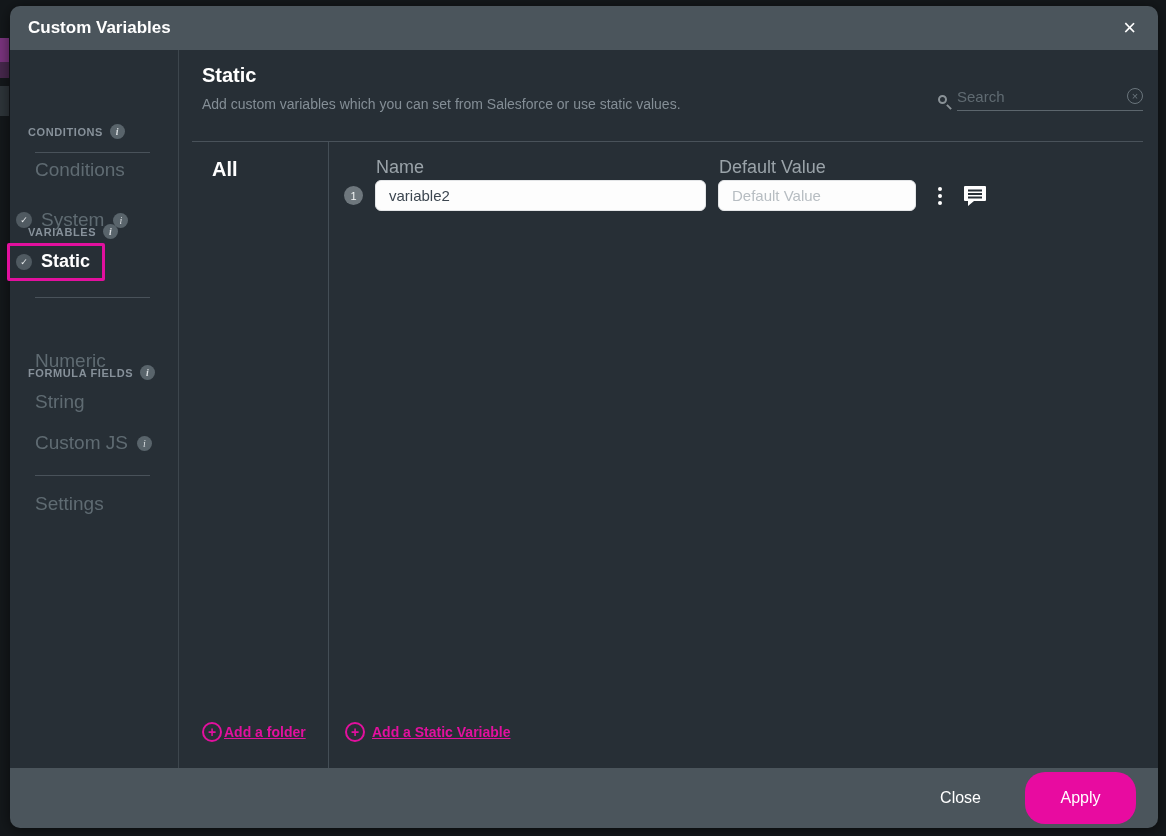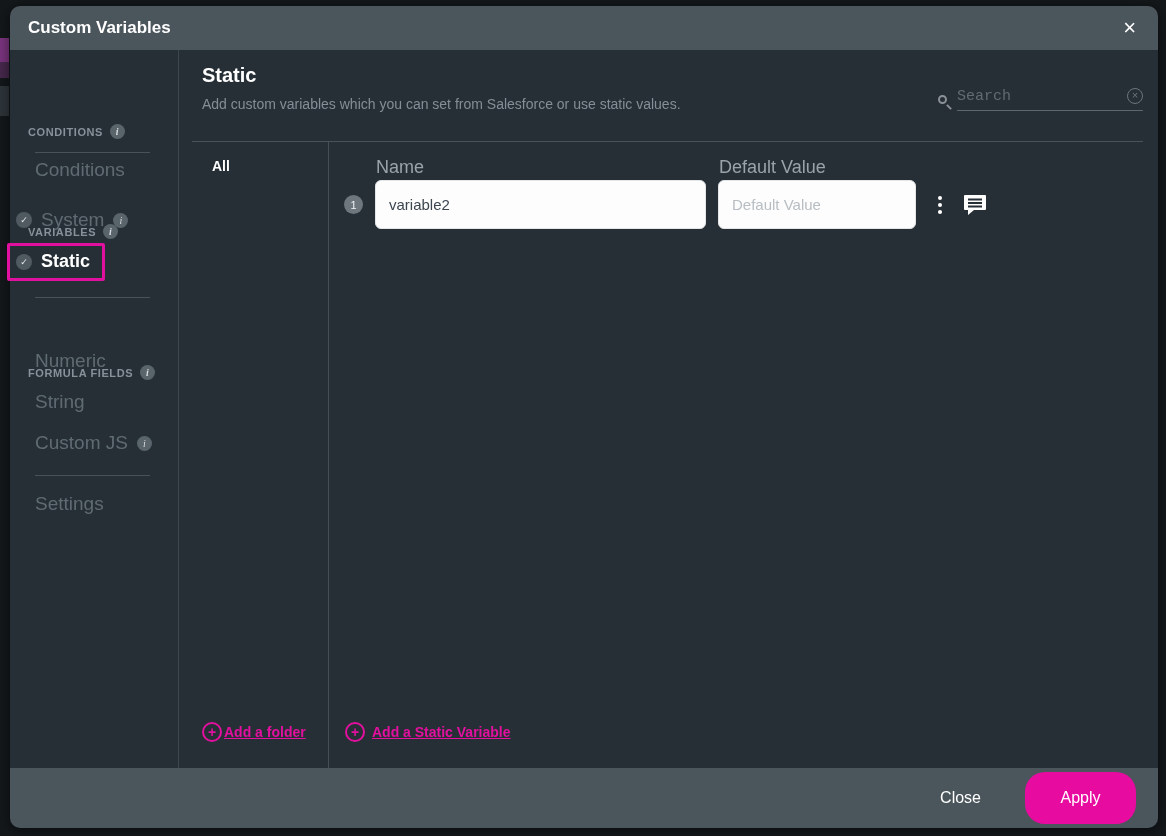--- a/index.html
+++ b/index.html
@@ -80,52 +80,51 @@
     width:9px; height:9px; border:2px solid #8a9297; border-radius:50%;
     position:relative; margin-right:10px; flex:0 0 auto;
   }
   .search-glass::after {
     content:""; position:absolute; width:2px; height:6px; background:#8a9297;
     left:8px; top:7px; transform:rotate(-45deg);
   }
   .search-field {
     width:186px; border-bottom:1px solid #5c666d; display:flex; align-items:center;
     padding-bottom:5px;
-    font-family:Liberation Mono, monospace;
   }
   .search-field input {
     flex:1; background:transparent; border:none; outline:none;
     color:#cfd4d7; font-size:15px; font-family:inherit; min-width:0;
   }
   .search-field input::placeholder { color:#606b72; }
   .clear-ic {
     width:16px; height:16px; border:1px solid #6a757c; border-radius:50%;
     color:#6a757c; font-size:11px; line-height:1; cursor:pointer;
     display:inline-flex; align-items:center; justify-content:center; flex:0 0 auto;
   }
   .main-div { position:absolute; left:13px; right:15px; top:91px; border-top:1px solid #49525a; }
   .main-content { position:absolute; left:0; right:0; top:92px; bottom:0; display:flex; }
   .folders {
     width:150px; flex:0 0 auto; border-right:1px solid #444e56;
     position:relative; padding:16px 0 0 33px;
   }
-  .all-label { color:#ffffff; font-size:14px; font-weight:bold; cursor:pointer; }
+  .all-label { color:#ffffff; font-size:20px; font-weight:bold; cursor:pointer; }
   .vars { flex:1 1 auto; position:relative; }
   .col-labels { position:relative; height:22px; margin-top:15px; }
   .col-labels span { position:absolute; color:#9aa3a9; font-size:18px; }
   .col-name { left:47px; }
   .col-default { left:390px; }
   .var-row { display:flex; align-items:center; padding-left:15px; margin-top:1px; }
   .row-badge {
     width:19px; height:19px; border-radius:50%; background:#6e777d;
     color:#f2f4f5; font-size:11px; display:flex; align-items:center; justify-content:center;
     margin-right:12px; flex:0 0 auto;
   }
   .inp {
-    height:49px; background:#fdfdfd; border:1px solid #e3e5e7; border-radius:6px;
+    height:31px; background:#fdfdfd; border:1px solid #e3e5e7; border-radius:6px;
     font-size:15px; color:#3c4650; padding:0 13px; font-family:inherit; outline:none;
   }
   .inp::placeholder { color:#b7bdc2; }
   .inp-name { width:331px; margin-right:12px; }
   .inp-default { width:198px; }
   .kebab { margin-left:20px; display:flex; flex-direction:column; gap:3px; cursor:pointer; padding:2px; }
   .kebab i { width:4px; height:4px; border-radius:50%; background:#ffffff; }
   .comment-ic { margin-left:19px; cursor:pointer; display:flex; }
   .add-link {
     position:absolute; bottom:26px; display:flex; align-items:center; gap:7px;

